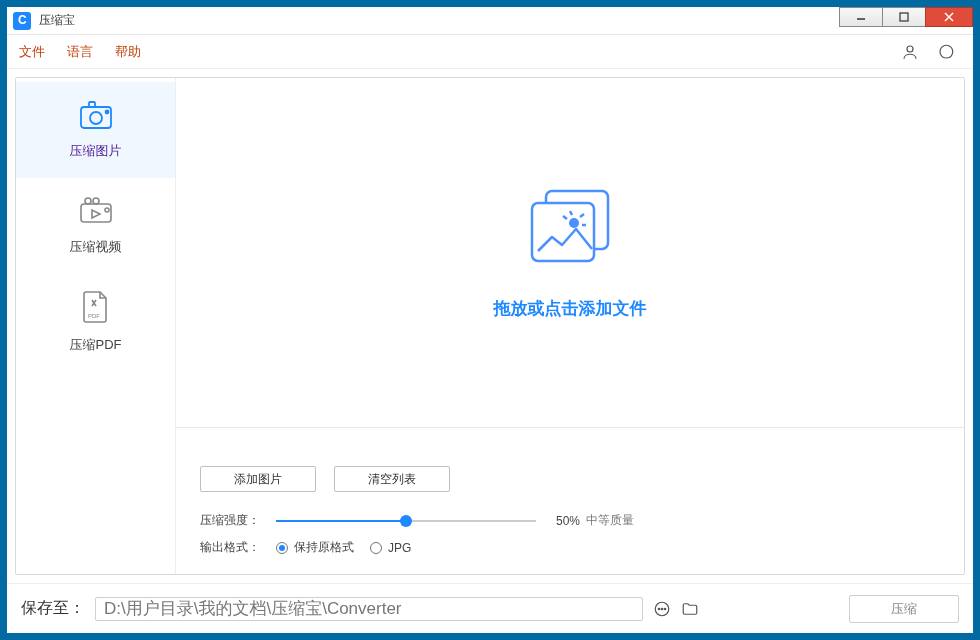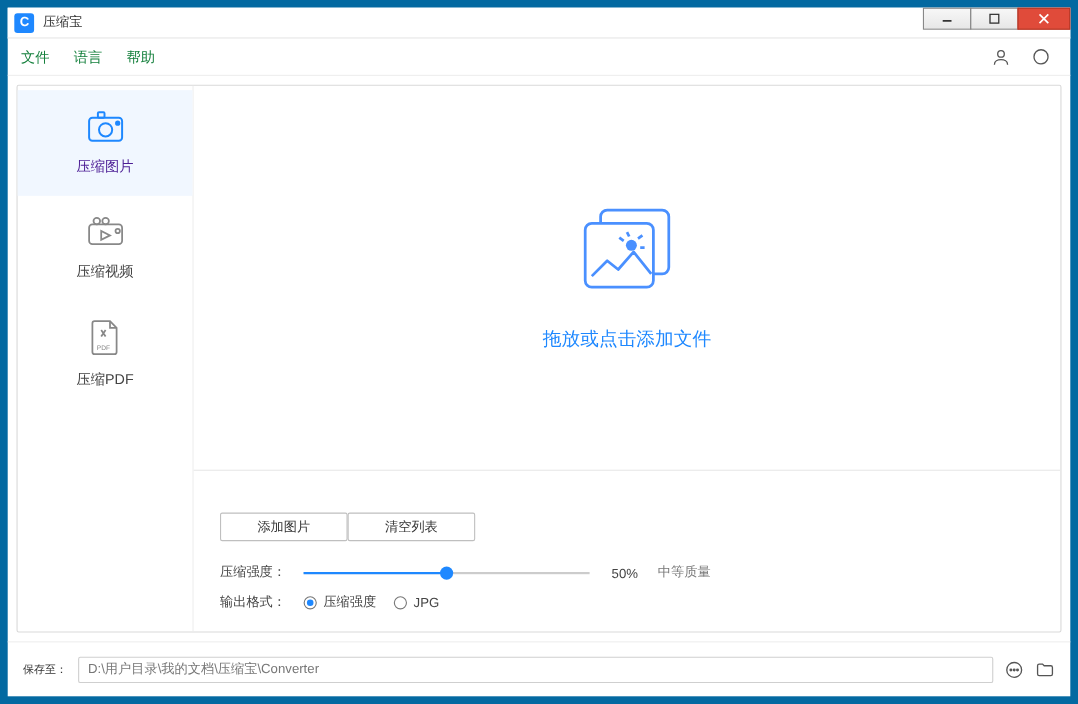--- a/index.html
+++ b/index.html
@@ -24,21 +24,21 @@
     width: 44px; height: 20px; border: 1px solid #888; margin-left: -1px;
     display: flex; align-items: center; justify-content: center;
     font-size: 10px; background: linear-gradient(#f7f7f7,#e7e7e7);
   }
   .winctrls .close { background: #e04b3a; border-color: #b33727; color: #fff; width: 48px; }
   
   .menubar {
     height: 34px; display: flex; align-items: center; padding: 0 12px;
     border-bottom: 1px solid #eee; position: relative;
   }
-  .menubar .mitem { font-size: 13px; color: #15803d; margin-right: 22px; cursor: pointer; }
+  .menubar .mitem { font-size: 13px; color: #c2410c; margin-right: 22px; cursor: pointer; }
   .menubar .right-icons { position: absolute; right: 18px; display: flex; gap: 18px; }
   .menubar .ric { width: 18px; height: 18px; color: #555; }
   
   .body-row { flex: 1; display: flex; padding: 8px; min-height: 0; }
   .content-box {
     flex: 1; border: 1px solid #d9d9d9; border-radius: 2px; display: flex; min-height: 0;
   }
   .sidebar {
     width: 160px; border-right: 1px solid #eee; padding-top: 4px;
     display: flex; flex-direction: column; align-items: center;
@@ -51,60 +51,60 @@
   .side-item .label { font-size: 13px; color: #444; }
   .side-item.active .label { color: #4c1d95; }
   
   .main {
     flex: 1; display: flex; flex-direction: column; min-height: 0;
   }
   .drop-area {
     flex: 1; display: flex; flex-direction: column; align-items: center;
     justify-content: center; gap: 28px; cursor: pointer;
   }
-  .drop-text { font-size: 17px; color: #1e88ff; }
+  .drop-text { font-size: 17px; color: #1e88ff; font-weight: bold; }
   
   .controls {
     border-top: 1px solid #e8e8e8; padding: 16px 24px 18px 24px;
   }
-  .btn-row { display: flex; margin-bottom: 20px; margin-top: 22px; }
+  .btn-row { display: flex; gap: 18px; margin-bottom: 20px; margin-top: 22px; }
   .ctl-btn {
     border: 1px solid #bfbfbf; border-radius: 2px; background: #fff;
     font-size: 12px; color: #333; width: 116px; height: 26px;
     display: flex; align-items: center; justify-content: center; cursor: pointer;
   }
   .opt-row { display: flex; align-items: center; font-size: 12px; color: #444; margin-top: 10px; }
   .opt-row .lbl { width: 76px; }
   .slider-wrap { position: relative; width: 260px; height: 12px; display: flex; align-items: center; }
   .slider-track { position: absolute; left: 0; right: 0; top: 5px; height: 2px; background: #ccc; }
   .slider-fill { position: absolute; left: 0; top: 5px; height: 2px; background: #1e88ff; width: 50%; }
   .slider-thumb {
     position: absolute; width: 12px; height: 12px; background: #1e88ff;
     border-radius: 50%; left: calc(50% - 6px); top: 0;
   }
   .slider-val { margin-left: 20px; }
-  .slider-qual { margin-left: 18px; color: #777; }
+  .slider-qual { margin-left: 6px; color: #777; }
   .radio { display: inline-flex; align-items: center; margin-right: 16px; cursor: pointer; }
   .radio .dot {
     width: 12px; height: 12px; border: 1px solid #777; border-radius: 50%;
     margin-right: 6px; position: relative;
   }
   .radio.checked .dot::after {
     content: ""; position: absolute; width: 6px; height: 6px; background: #1e88ff;
     border-radius: 50%; top: 2px; left: 2px;
   }
   
   .footer {
     height: 50px; display: flex; align-items: center; padding: 0 14px;
     border-top: 1px solid #eee; gap: 10px;
   }
-  .footer .save-lbl { font-size: 10px; color: #333; }
+  .footer .save-lbl { font-size: 16px; color: #333; }
   .footer .path-input {
     flex: 1; height: 24px; border: 1px solid #cfcfcf; border-radius: 2px;
-    font-size: 12px; color: #777; padding: 0 8px; text-align: left;
+    font-size: 17px; color: #777; padding: 0 8px; text-align: left;
   }
   .footer .fic { width: 18px; height: 18px; color: #555; cursor: pointer; }
   .footer .compress-btn {
     width: 110px; height: 28px; border: 1px solid #cfcfcf; border-radius: 2px;
     display: flex; align-items: center; justify-content: center; font-size: 13px;
     color: #888; margin-left: 140px; background: #fff;
   }
 </style>
 </head>
 <body>
@@ -210,21 +210,21 @@
               <div class="slider-fill"></div>
               <div class="slider-thumb"></div>
             </div>
             <span class="slider-val">50%</span>
             <span class="slider-qual">中等质量</span>
           </div>
           <div class="opt-row">
             <span class="lbl">输出格式：</span>
             <span class="radio checked">
               <span class="dot"></span>
-              <span>压缩强度</span>
+              <span>保持原格式</span>
             </span>
             <span class="radio">
               <span class="dot"></span>
               <span>JPG</span>
             </span>
           </div>
         </div>
       </div>
     </div>
   </div>
@@ -234,15 +234,16 @@
     <input class="path-input" readonly="" value="D:\用户目录\我的文档\压缩宝\Converter" style="">
     <svg class="fic" viewBox="0 0 24 24" fill="none" stroke="currentColor" stroke-width="1.6">
         <circle cx="12" cy="12" r="9"></circle>
         <circle cx="8" cy="12" r="1" fill="currentColor"></circle>
         <circle cx="12" cy="12" r="1" fill="currentColor"></circle>
         <circle cx="16" cy="12" r="1" fill="currentColor"></circle>
       </svg>
     <svg class="fic" viewBox="0 0 24 24" fill="none" stroke="currentColor" stroke-width="1.6">
         <path d="M3 7a2 2 0 0 1 2-2h4l2 2h8a2 2 0 0 1 2 2v8a2 2 0 0 1-2 2H5a2 2 0 0 1-2-2z"></path>
       </svg>
+    <div class="compress-btn">压缩</div>
   </div>
 
 </div>
 
 </body></html>

